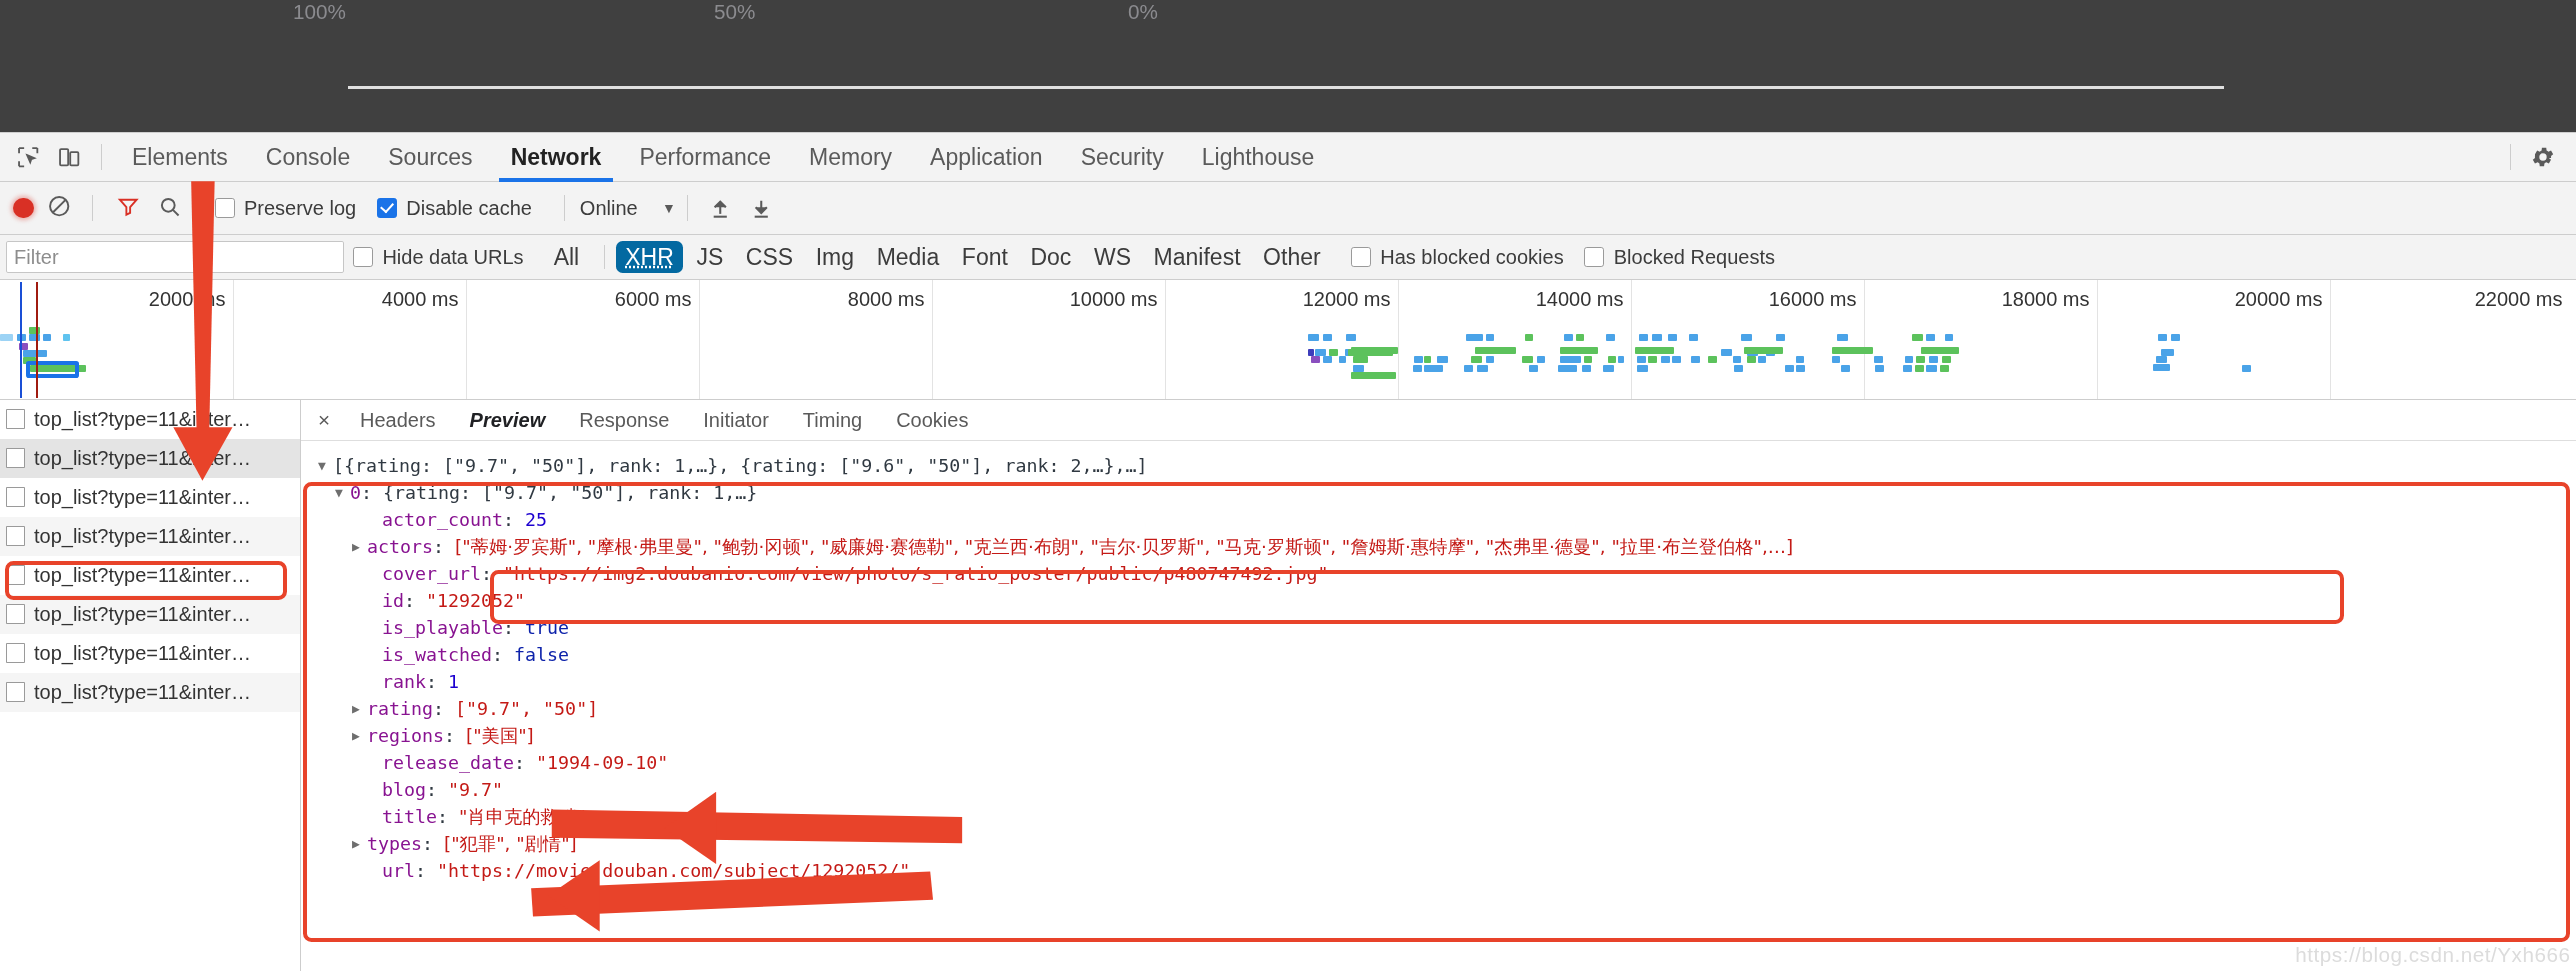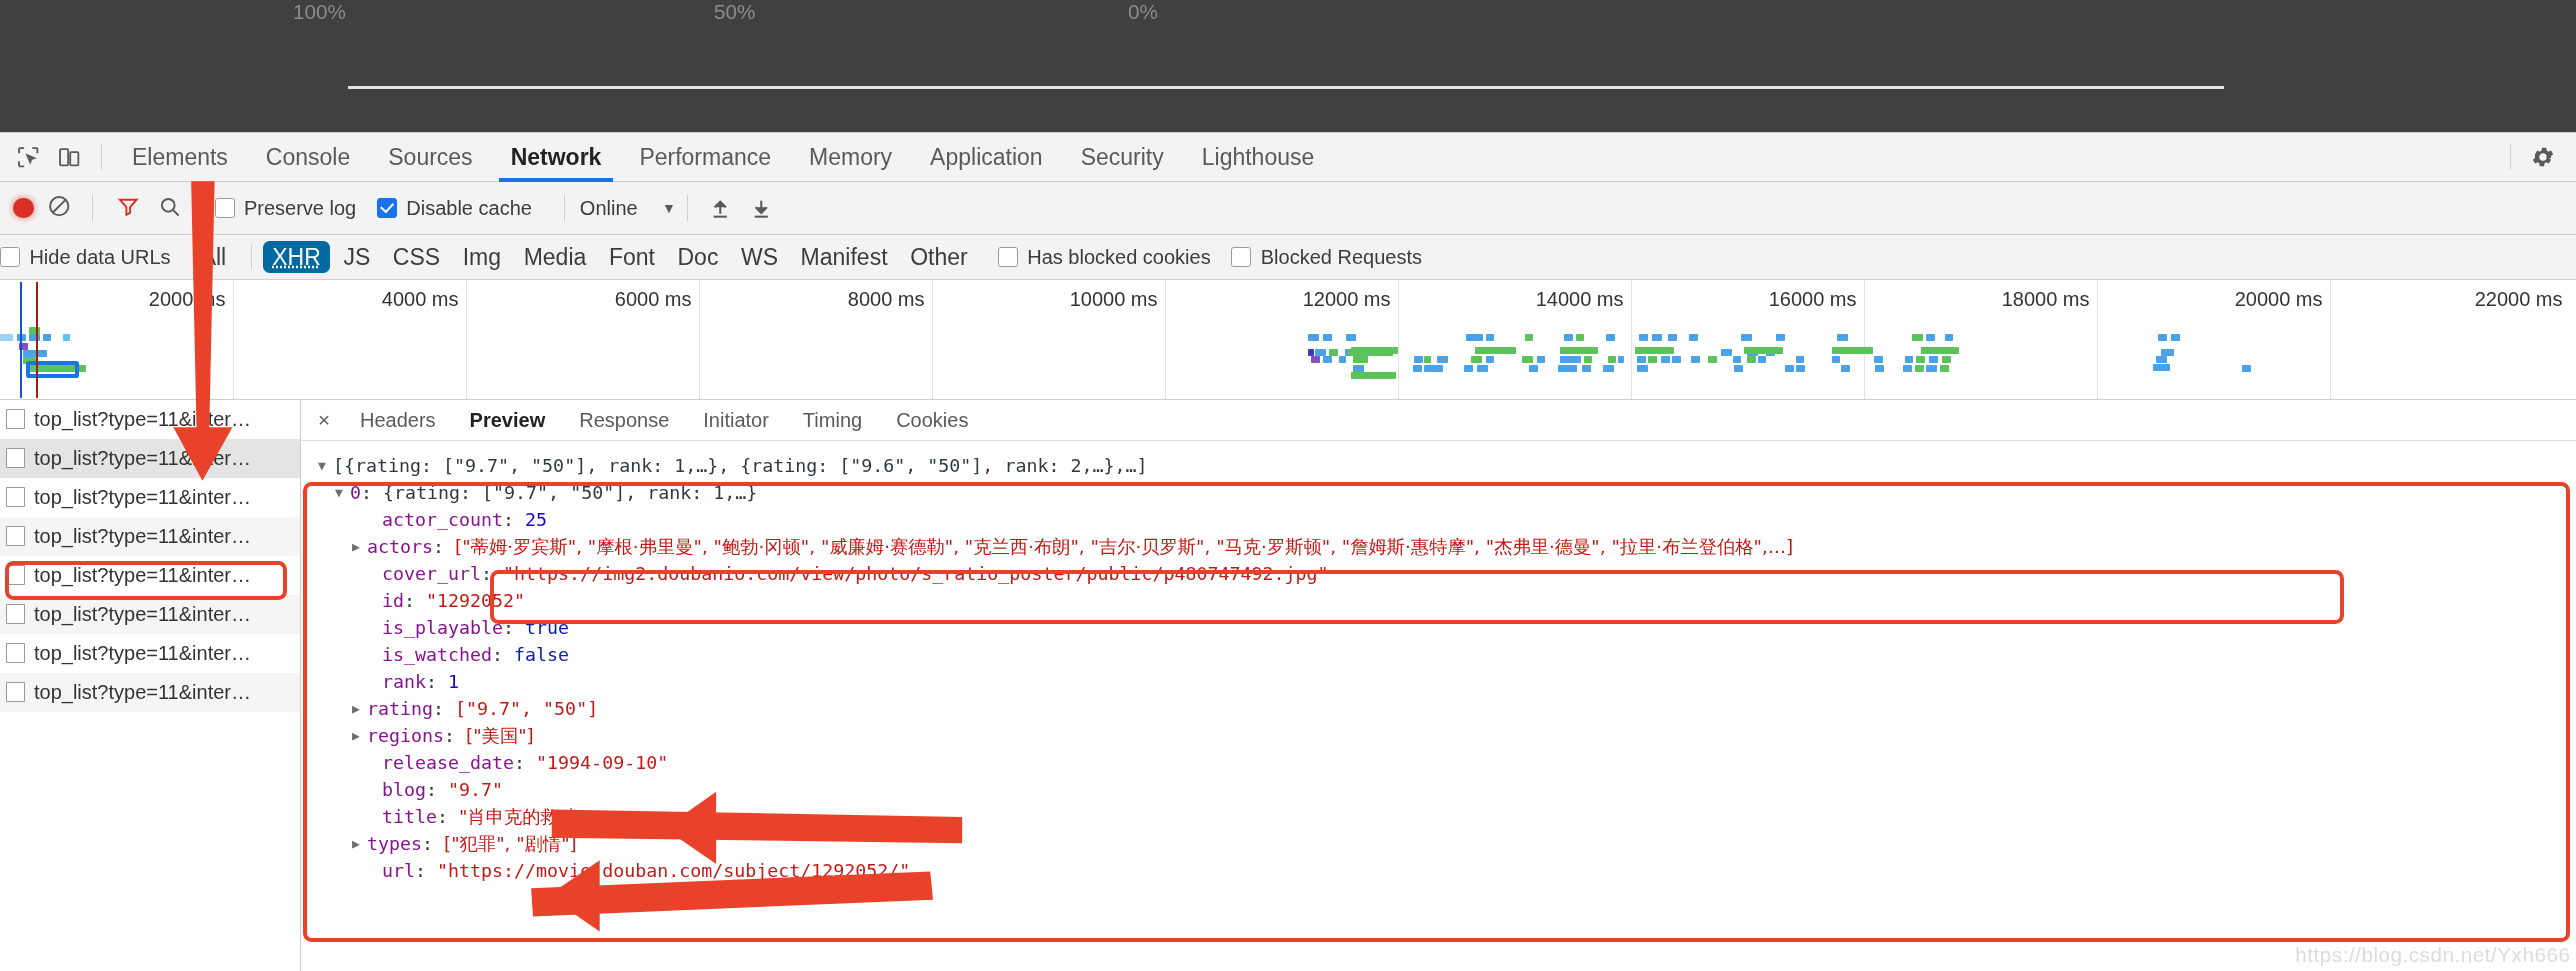--- a/index.html
+++ b/index.html
@@ -157,21 +157,21 @@
   
   .detail { flex: 1; background: #fff; position: relative; overflow: hidden; }
   .detail-tabs {
     height: 41px; display: flex; align-items: center; gap: 0;
     border-bottom: 0.9px solid #dedede; background: #fff; padding-left: 9.4px;
   }
   .dtab {
     padding: 0 17px; height: 41px; display: flex; align-items: center;
     font-size: 20px; color: #5a5a5a; white-space: nowrap;
   }
-  .dtab.active { color: #202124; font-weight: bold; }
+  .dtab.active { color: #202124; font-weight: bold; font-style: italic; }
   .dtab-close { padding: 0 13px 0 7.5px; font-size: 20.7px; color: #5a5a5a; }
 
   
   .json-tree {
     font-family: "DejaVu Sans Mono", "Liberation Mono", monospace;
     font-size: 18.3px; line-height: 27px; color: #303942;
     padding: 11.3px 0 0 17px; white-space: nowrap;
   }
   .jrow { height: 27px; display: flex; align-items: center; white-space: nowrap; }
   .arrow {
@@ -290,20 +290,21 @@
       <div class="tool-icon-btn">
         <svg width="22.5" height="22.5" viewBox="0 0 24 24" fill="none" stroke="#5a5a5a" stroke-width="2.2">
           <line x1="12" y1="4" x2="12" y2="17"></line>
             <polyline points="6,11 12,17 18,11" fill="#5a5a5a"></polyline>
           <line x1="5" y1="21" x2="19" y2="21"></line>
         </svg>
       </div>
     </div>
 
     <div class="dt-filterbar">
+      <div class="filter-input">Filter</div>
       <label class="chk-wrap">
         <span class="chk"></span>
         <span>Hide data URLs</span>
       </label>
       <div class="type-item">All</div>
       <div class="sep-v"></div>
       <div class="type-item selected">XHR</div>
       <div class="type-item">JS</div>
       <div class="type-item">CSS</div>
       <div class="type-item">Img</div>

